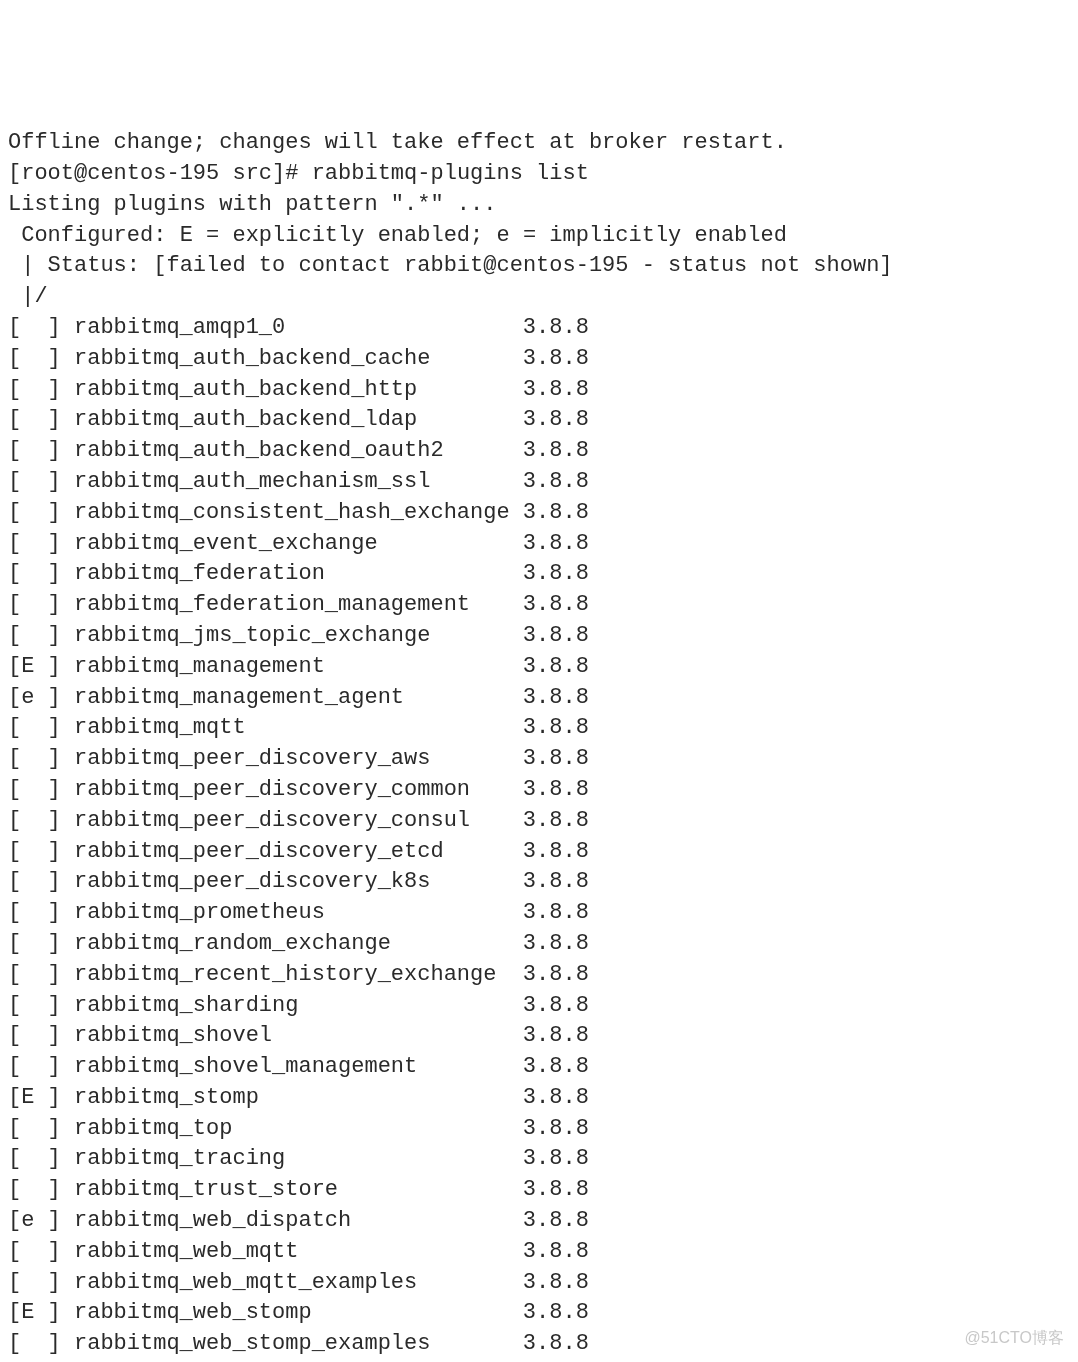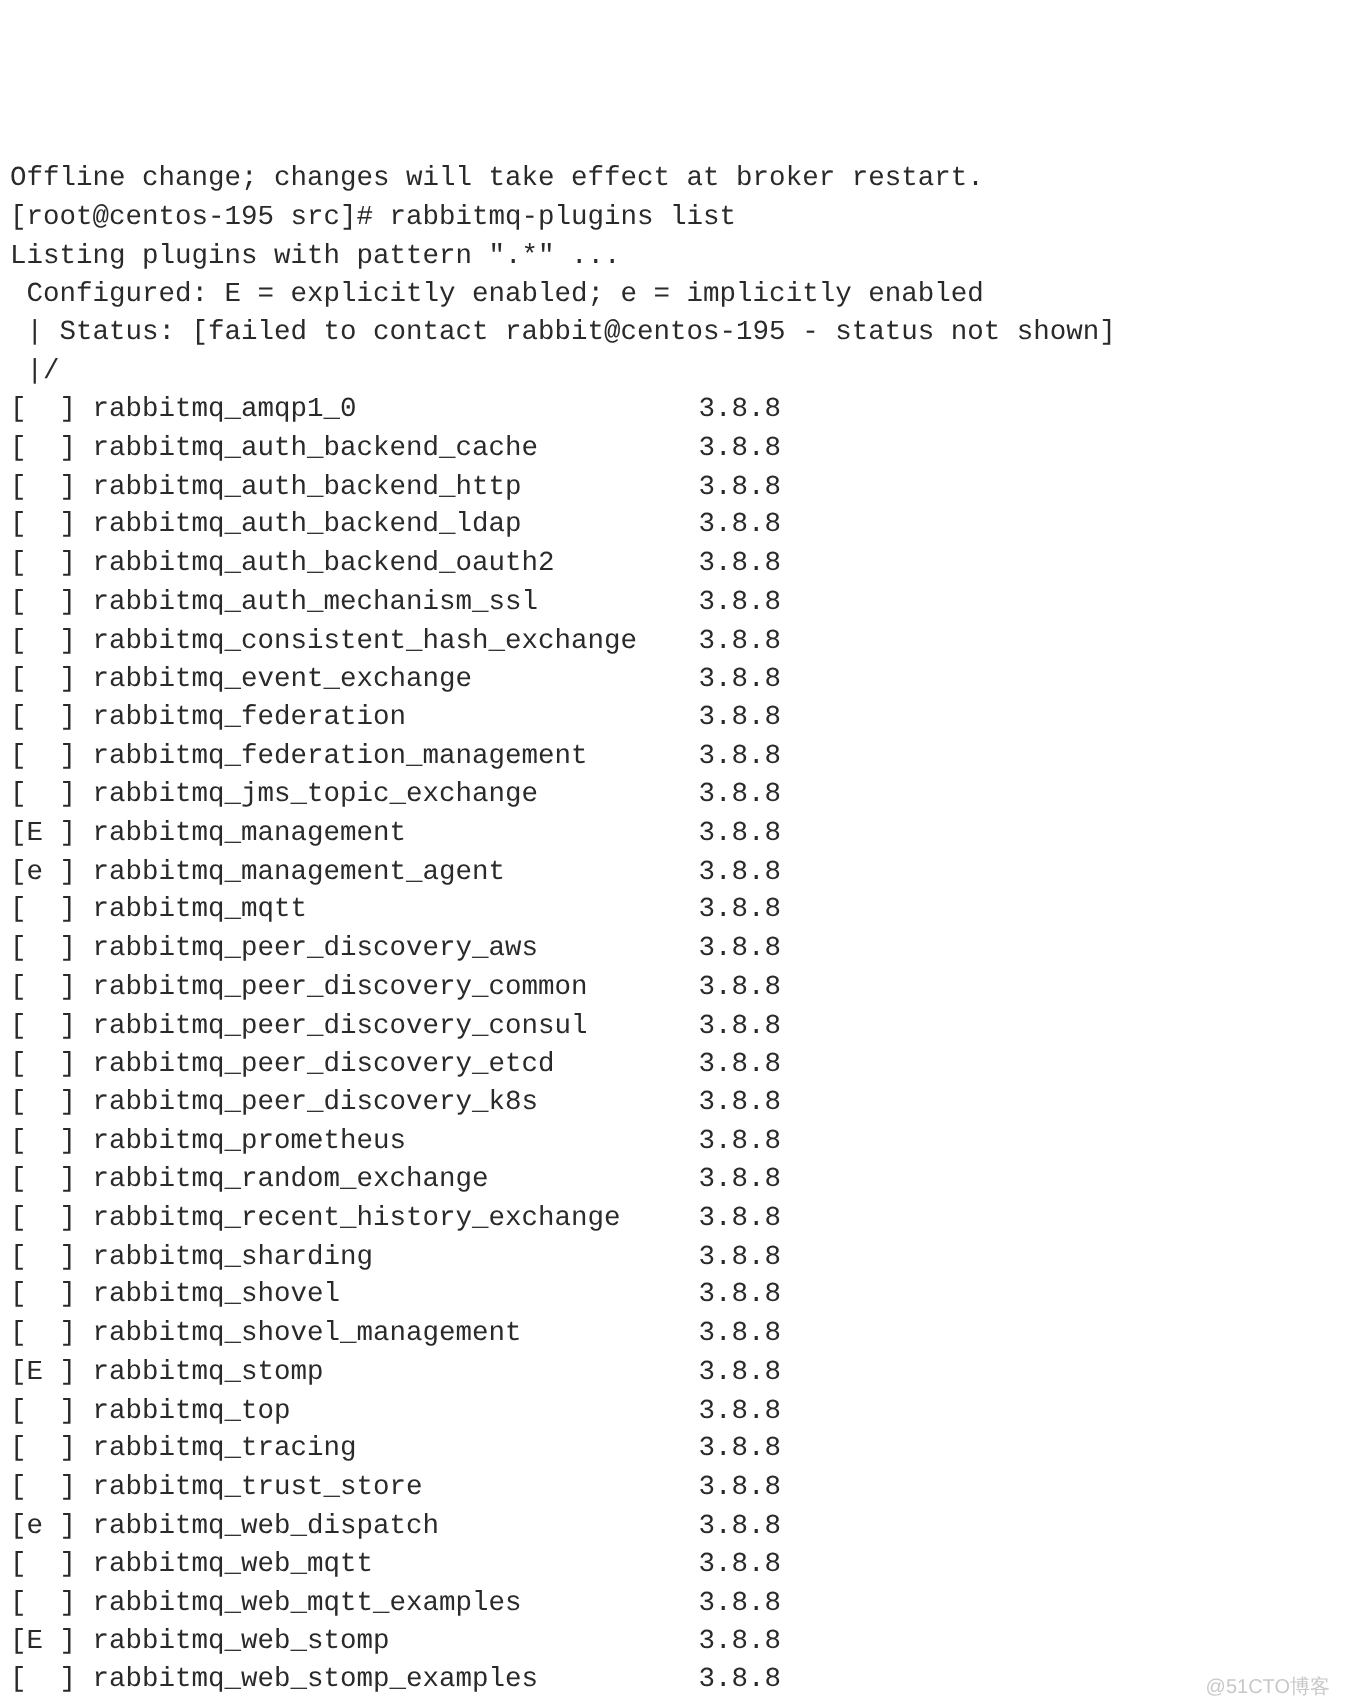--- a/index.html
+++ b/index.html
@@ -8,30 +8,30 @@
       line-height: 1.4;
       background: #ffffff;
       color: #2a2a2a;
       margin: 0;
       padding: 5px 8px;
       white-space: pre;
     }
     .line { display: block; }
     .watermark {
       position: fixed;
-      bottom: 1px;
+      bottom: 13px;
       right: 14px;
       color: #c8c8c8;
       font-size: 16px;
       font-family: sans-serif;
     }
     .plugin-row { display: block; }
     .status-col { display:inline-block; width: 4ch; }
     .name-col { display:inline-block; width: 34ch; font-family: Liberation Mono, monospace; }
-    .ver-col { display:inline-block;margin-left:36px; }
+    .ver-col { display:inline-block; }
   </style>
 </head>
 <body>
 
 
 
 <span class="line">Offline change; changes will take effect at broker restart.</span><span class="line"><span>[root@centos-195 src]# </span><span>rabbitmq-plugins list</span></span><span class="line">Listing plugins with pattern ".*" ...</span><span class="line"> Configured: E = explicitly enabled; e = implicitly enabled</span><span class="line"> | Status: [failed to contact rabbit@centos-195 - status not shown]</span><span class="line"> |/</span><div id="plugin-list"><span class="plugin-row"><span class="status-col">[  ]</span> <span class="name-col">rabbitmq_amqp1_0</span><span class="ver-col">3.8.8</span></span><span class="plugin-row"><span class="status-col">[  ]</span> <span class="name-col">rabbitmq_auth_backend_cache</span><span class="ver-col">3.8.8</span></span><span class="plugin-row"><span class="status-col">[  ]</span> <span class="name-col">rabbitmq_auth_backend_http</span><span class="ver-col">3.8.8</span></span><span class="plugin-row"><span class="status-col">[  ]</span> <span class="name-col">rabbitmq_auth_backend_ldap</span><span class="ver-col">3.8.8</span></span><span class="plugin-row"><span class="status-col">[  ]</span> <span class="name-col">rabbitmq_auth_backend_oauth2</span><span class="ver-col">3.8.8</span></span><span class="plugin-row"><span class="status-col">[  ]</span> <span class="name-col">rabbitmq_auth_mechanism_ssl</span><span class="ver-col">3.8.8</span></span><span class="plugin-row"><span class="status-col">[  ]</span> <span class="name-col">rabbitmq_consistent_hash_exchange</span><span class="ver-col">3.8.8</span></span><span class="plugin-row"><span class="status-col">[  ]</span> <span class="name-col">rabbitmq_event_exchange</span><span class="ver-col">3.8.8</span></span><span class="plugin-row"><span class="status-col">[  ]</span> <span class="name-col">rabbitmq_federation</span><span class="ver-col">3.8.8</span></span><span class="plugin-row"><span class="status-col">[  ]</span> <span class="name-col">rabbitmq_federation_management</span><span class="ver-col">3.8.8</span></span><span class="plugin-row"><span class="status-col">[  ]</span> <span class="name-col">rabbitmq_jms_topic_exchange</span><span class="ver-col">3.8.8</span></span><span class="plugin-row"><span class="status-col">[E ]</span> <span class="name-col">rabbitmq_management</span><span class="ver-col">3.8.8</span></span><span class="plugin-row"><span class="status-col">[e ]</span> <span class="name-col">rabbitmq_management_agent</span><span class="ver-col">3.8.8</span></span><span class="plugin-row"><span class="status-col">[  ]</span> <span class="name-col">rabbitmq_mqtt</span><span class="ver-col">3.8.8</span></span><span class="plugin-row"><span class="status-col">[  ]</span> <span class="name-col">rabbitmq_peer_discovery_aws</span><span class="ver-col">3.8.8</span></span><span class="plugin-row"><span class="status-col">[  ]</span> <span class="name-col">rabbitmq_peer_discovery_common</span><span class="ver-col">3.8.8</span></span><span class="plugin-row"><span class="status-col">[  ]</span> <span class="name-col">rabbitmq_peer_discovery_consul</span><span class="ver-col">3.8.8</span></span><span class="plugin-row"><span class="status-col">[  ]</span> <span class="name-col">rabbitmq_peer_discovery_etcd</span><span class="ver-col">3.8.8</span></span><span class="plugin-row"><span class="status-col">[  ]</span> <span class="name-col">rabbitmq_peer_discovery_k8s</span><span class="ver-col">3.8.8</span></span><span class="plugin-row"><span class="status-col">[  ]</span> <span class="name-col">rabbitmq_prometheus</span><span class="ver-col">3.8.8</span></span><span class="plugin-row"><span class="status-col">[  ]</span> <span class="name-col">rabbitmq_random_exchange</span><span class="ver-col">3.8.8</span></span><span class="plugin-row"><span class="status-col">[  ]</span> <span class="name-col">rabbitmq_recent_history_exchange</span><span class="ver-col">3.8.8</span></span><span class="plugin-row"><span class="status-col">[  ]</span> <span class="name-col">rabbitmq_sharding</span><span class="ver-col">3.8.8</span></span><span class="plugin-row"><span class="status-col">[  ]</span> <span class="name-col">rabbitmq_shovel</span><span class="ver-col">3.8.8</span></span><span class="plugin-row"><span class="status-col">[  ]</span> <span class="name-col">rabbitmq_shovel_management</span><span class="ver-col">3.8.8</span></span><span class="plugin-row"><span class="status-col">[E ]</span> <span class="name-col">rabbitmq_stomp</span><span class="ver-col">3.8.8</span></span><span class="plugin-row"><span class="status-col">[  ]</span> <span class="name-col">rabbitmq_top</span><span class="ver-col">3.8.8</span></span><span class="plugin-row"><span class="status-col">[  ]</span> <span class="name-col">rabbitmq_tracing</span><span class="ver-col">3.8.8</span></span><span class="plugin-row"><span class="status-col">[  ]</span> <span class="name-col">rabbitmq_trust_store</span><span class="ver-col">3.8.8</span></span><span class="plugin-row"><span class="status-col">[e ]</span> <span class="name-col">rabbitmq_web_dispatch</span><span class="ver-col">3.8.8</span></span><span class="plugin-row"><span class="status-col">[  ]</span> <span class="name-col">rabbitmq_web_mqtt</span><span class="ver-col">3.8.8</span></span><span class="plugin-row"><span class="status-col">[  ]</span> <span class="name-col">rabbitmq_web_mqtt_examples</span><span class="ver-col">3.8.8</span></span><span class="plugin-row"><span class="status-col">[E ]</span> <span class="name-col">rabbitmq_web_stomp</span><span class="ver-col">3.8.8</span></span><span class="plugin-row"><span class="status-col">[  ]</span> <span class="name-col">rabbitmq_web_stomp_examples</span><span class="ver-col">3.8.8</span></span></div><span class="line"></span>
 
 <div class="watermark">@51CTO博客</div>
 

